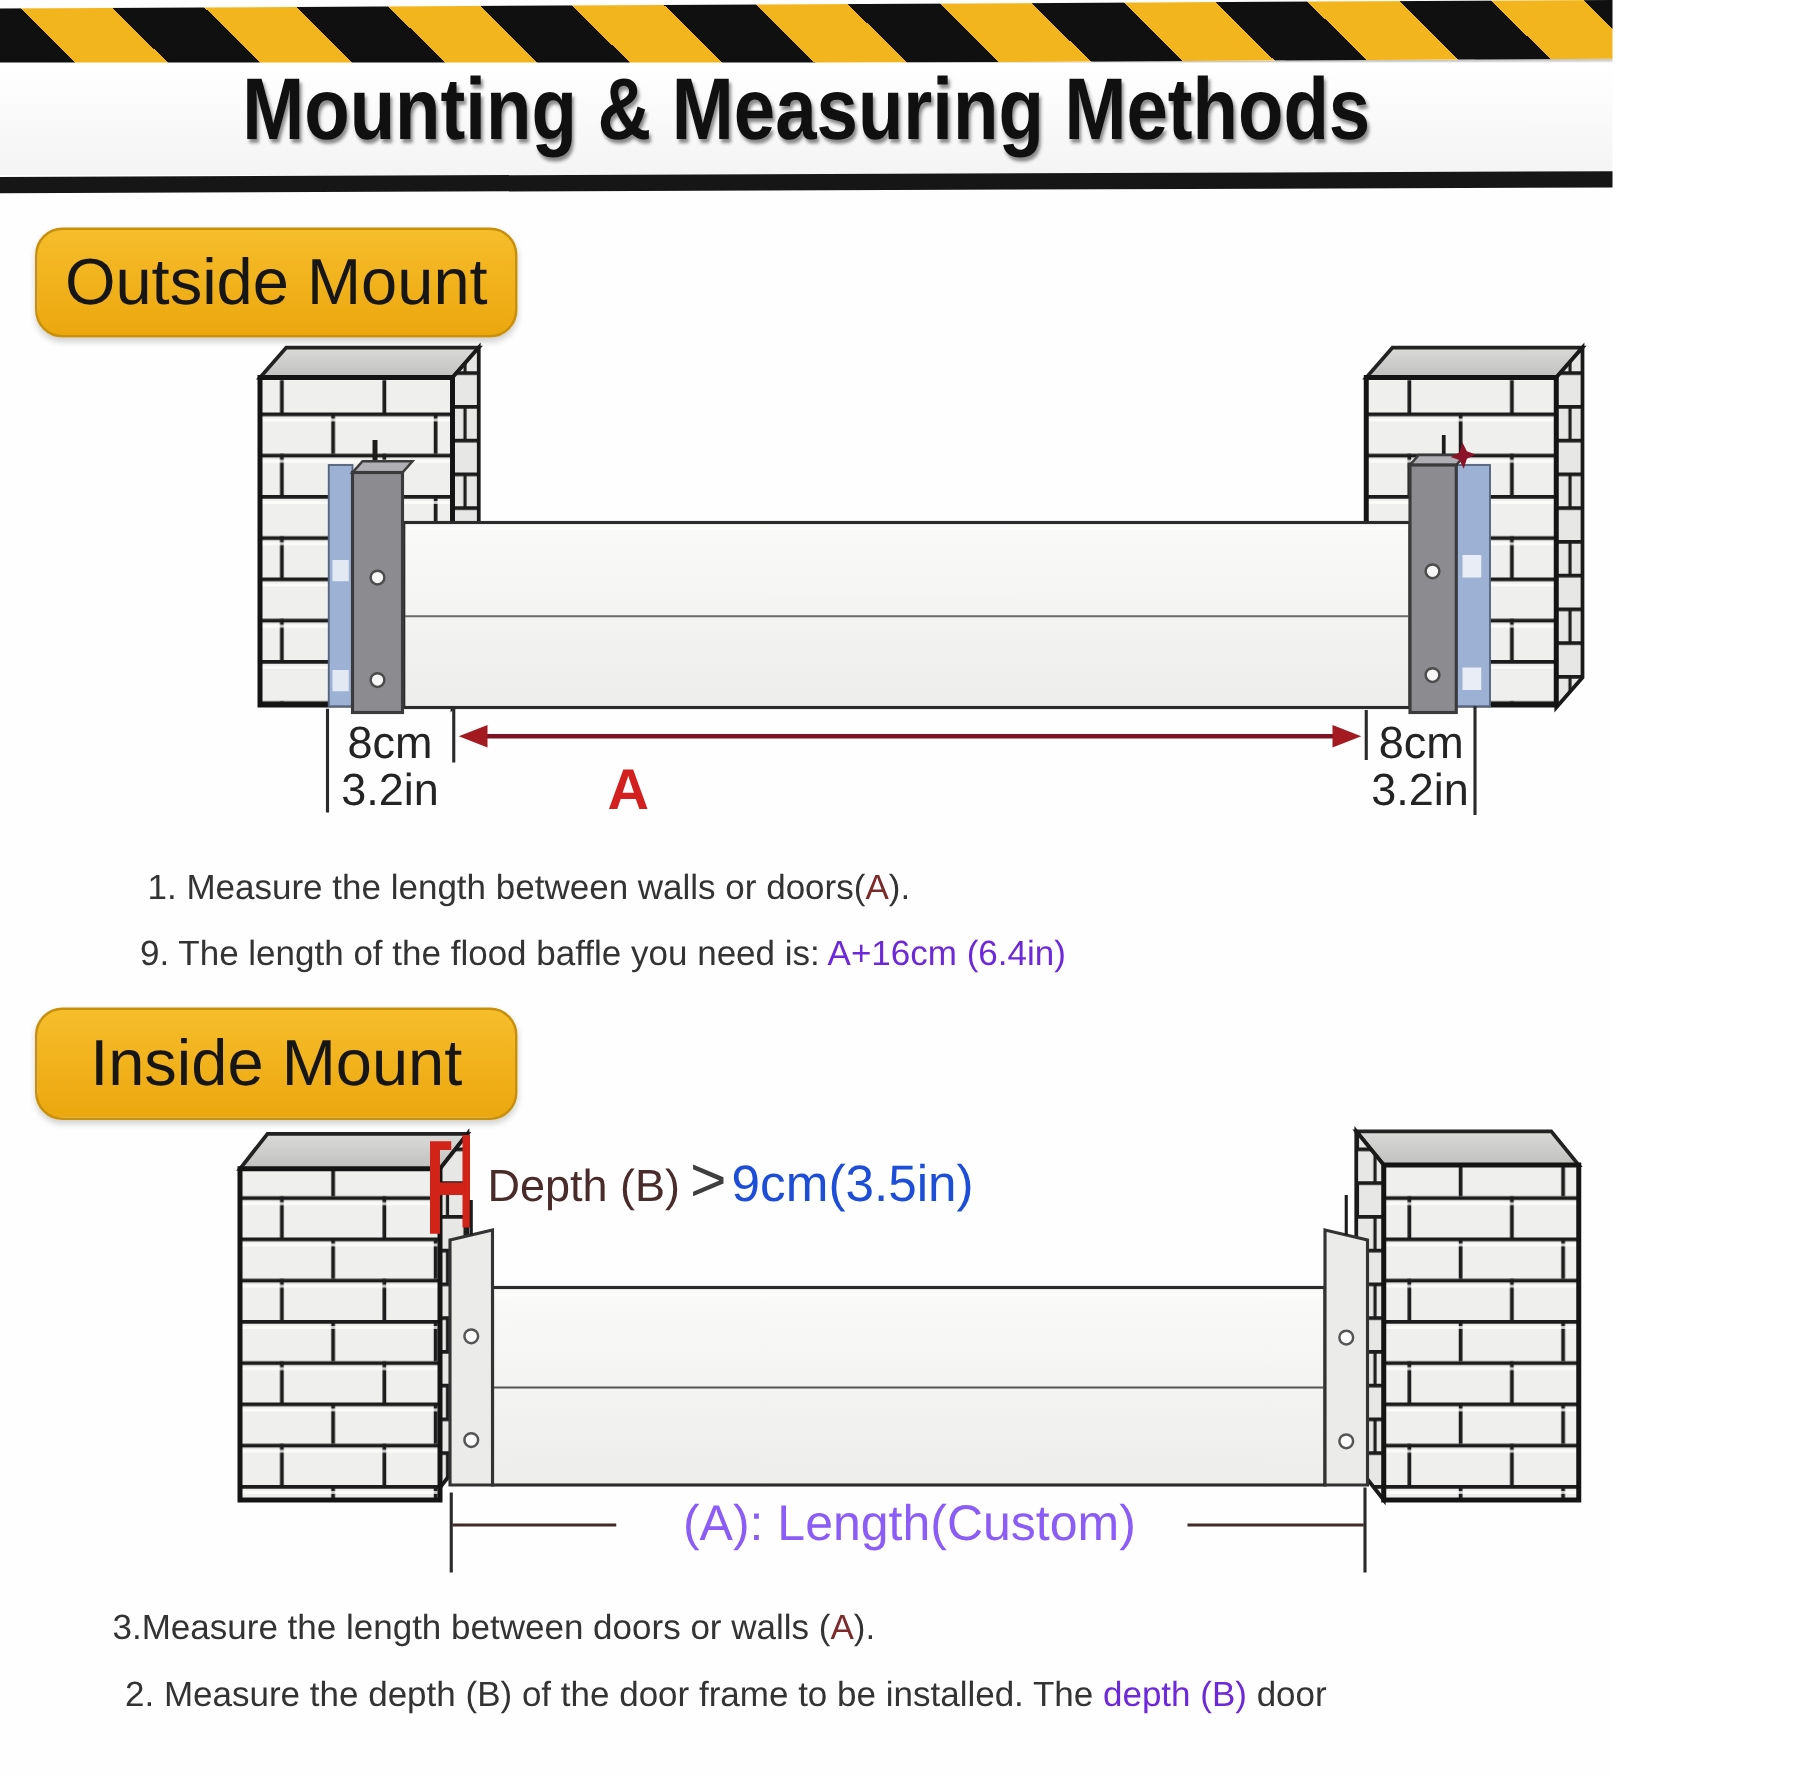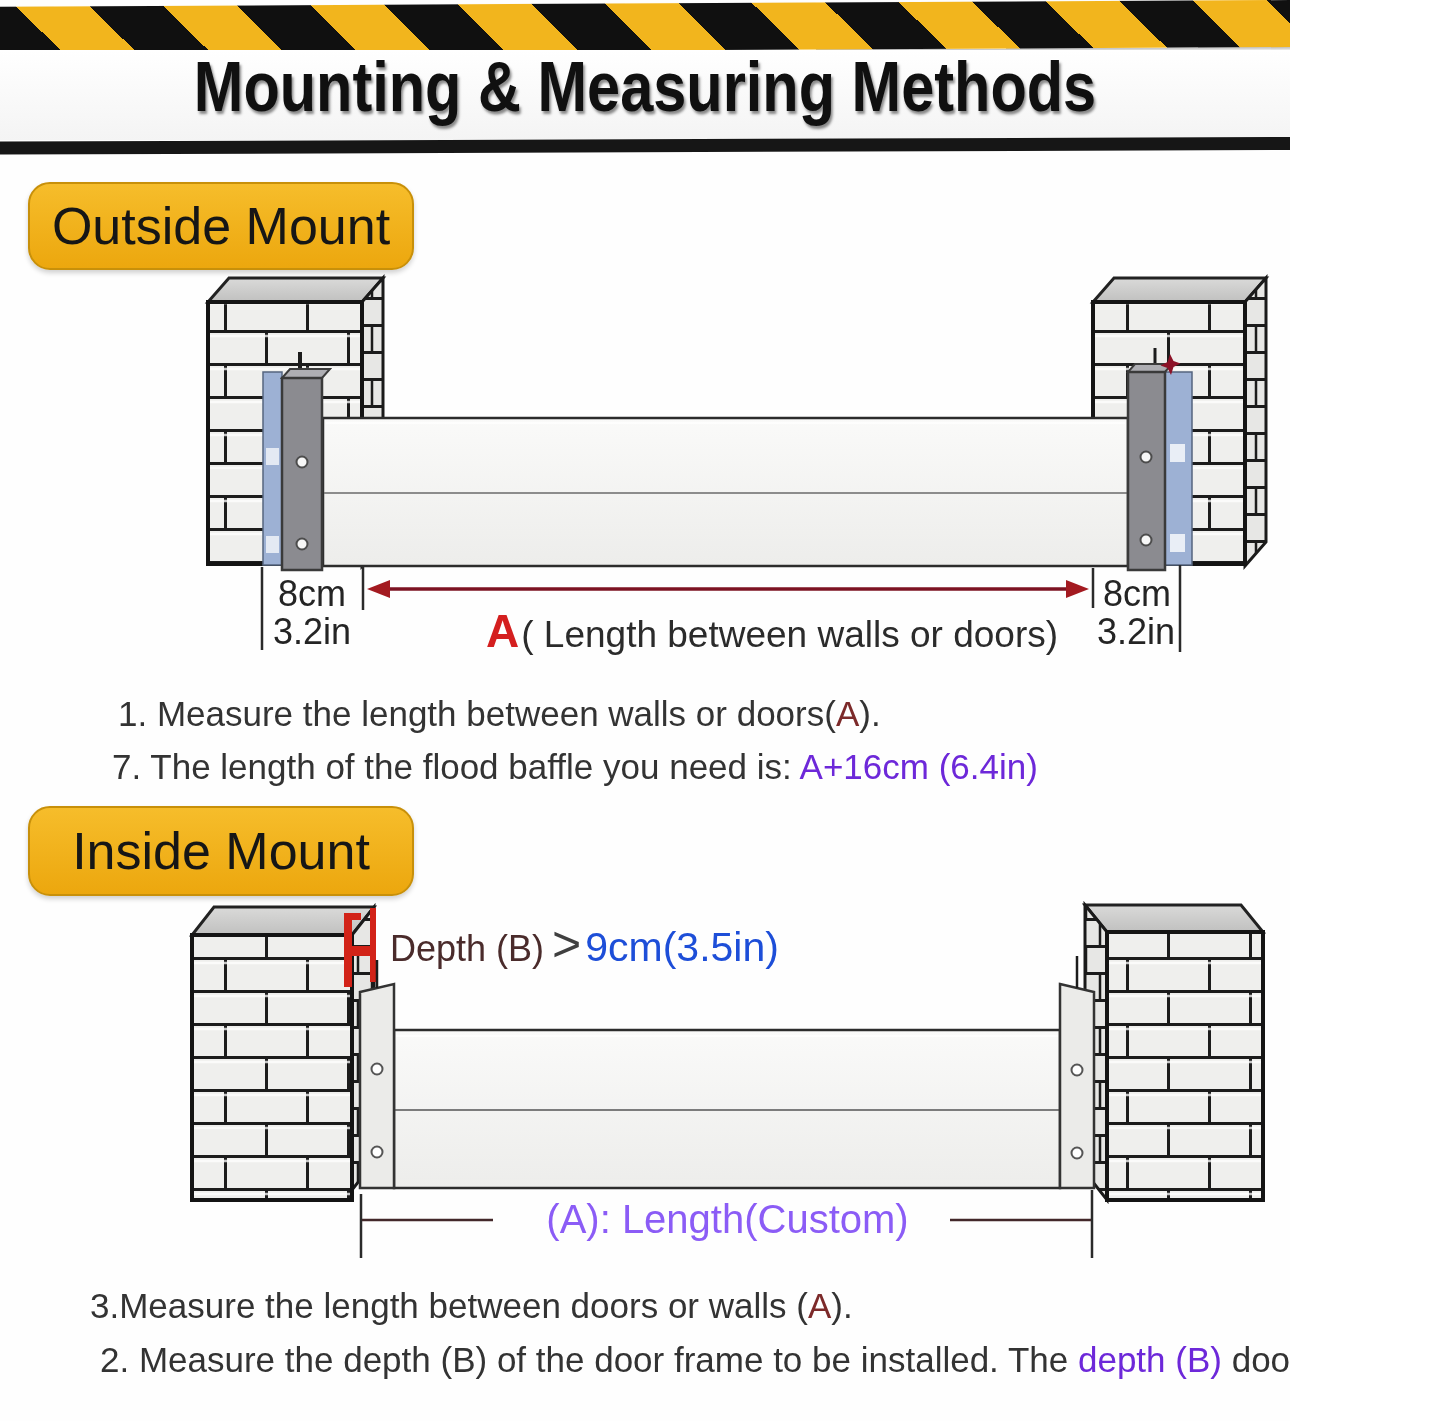--- a/index.html
+++ b/index.html
@@ -33,21 +33,21 @@
     display:flex;align-items:center;justify-content:center;
     font-size:52px;color:#161616;
     box-shadow:0 3px 5px rgba(0,0,0,.18);
   }
   .badge-outside{top:182px;}
   .badge-inside{top:806px;height:86px;}
   
   .dim-text{font-size:36px;color:#242424;}
   .span-label{display:flex;align-items:baseline;font-size:37px;color:#2b2b2b;}
   .span-label .red-a{font-size:46px;font-weight:bold;color:#d41f1f;margin-right:2px;}
-  .steps-text{font-size:35px;color:#333333;}
+  .steps-text{font-size:28px;color:#333333;}
   .em-maroon{color:#6d28d9;}
   .em-dark-a{color:#7c2a2a;}
   .depth-label{display:flex;align-items:baseline;}
   .depth-label .pre{font-size:36px;color:#4a2b2b;}
   .depth-label .gt{font-size:50px;color:#3f3f3f;margin:0 4px 0 8px;}
   .depth-label .val{font-size:41px;color:#1d4ed8;}
   .length-label{font-size:40px;color:#8b5cf6;text-align:center;width:545px;}
   svg{position:absolute;left:0;top:0;}
 </style>
 </head>
@@ -200,28 +200,27 @@
     </g>
   </svg>
 
   <div class="abs dim-text" style="left:264px;top:573px;width:96px;text-align:center;">8cm</div>
   <div class="abs dim-text" style="left:260px;top:611px;width:104px;text-align:center;">3.2in</div>
   <div class="abs dim-text" style="left:1095px;top:573px;width:84px;text-align:center;">8cm</div>
   <div class="abs dim-text" style="left:1094px;top:611px;width:84px;text-align:center;">3.2in</div>
 
   <div class="abs span-label" style="left:486px;top:604px;">
     <span class="red-a">A</span>
-      <span>( Length between walls or doors)</span>
   </div>
 
   <div class="abs steps-text" style="left:118px;top:694px;">
     <span>1. Measure the length between walls or doors(</span><span class="em-dark-a">A</span><span>).</span>
   </div>
   <div class="abs steps-text" style="left:112px;top:747px;">
-    <span>7. The length of the flood baffle you need is: </span><span class="em-maroon">A+16cm (6.4in)</span>
+    <span>9. The length of the flood baffle you need is: </span><span class="em-maroon">A+16cm (6.4in)</span>
   </div>
 
   <div class="abs depth-label" style="left:390px;top:915px;">
     <span class="pre">Depth (B)</span>
     <span class="gt">&gt;</span>
     <span class="val">9cm(3.5in)</span>
   </div>
 
   <div class="abs length-label" style="left:455px;top:1197px;">(A): Length(Custom)</div>
 

